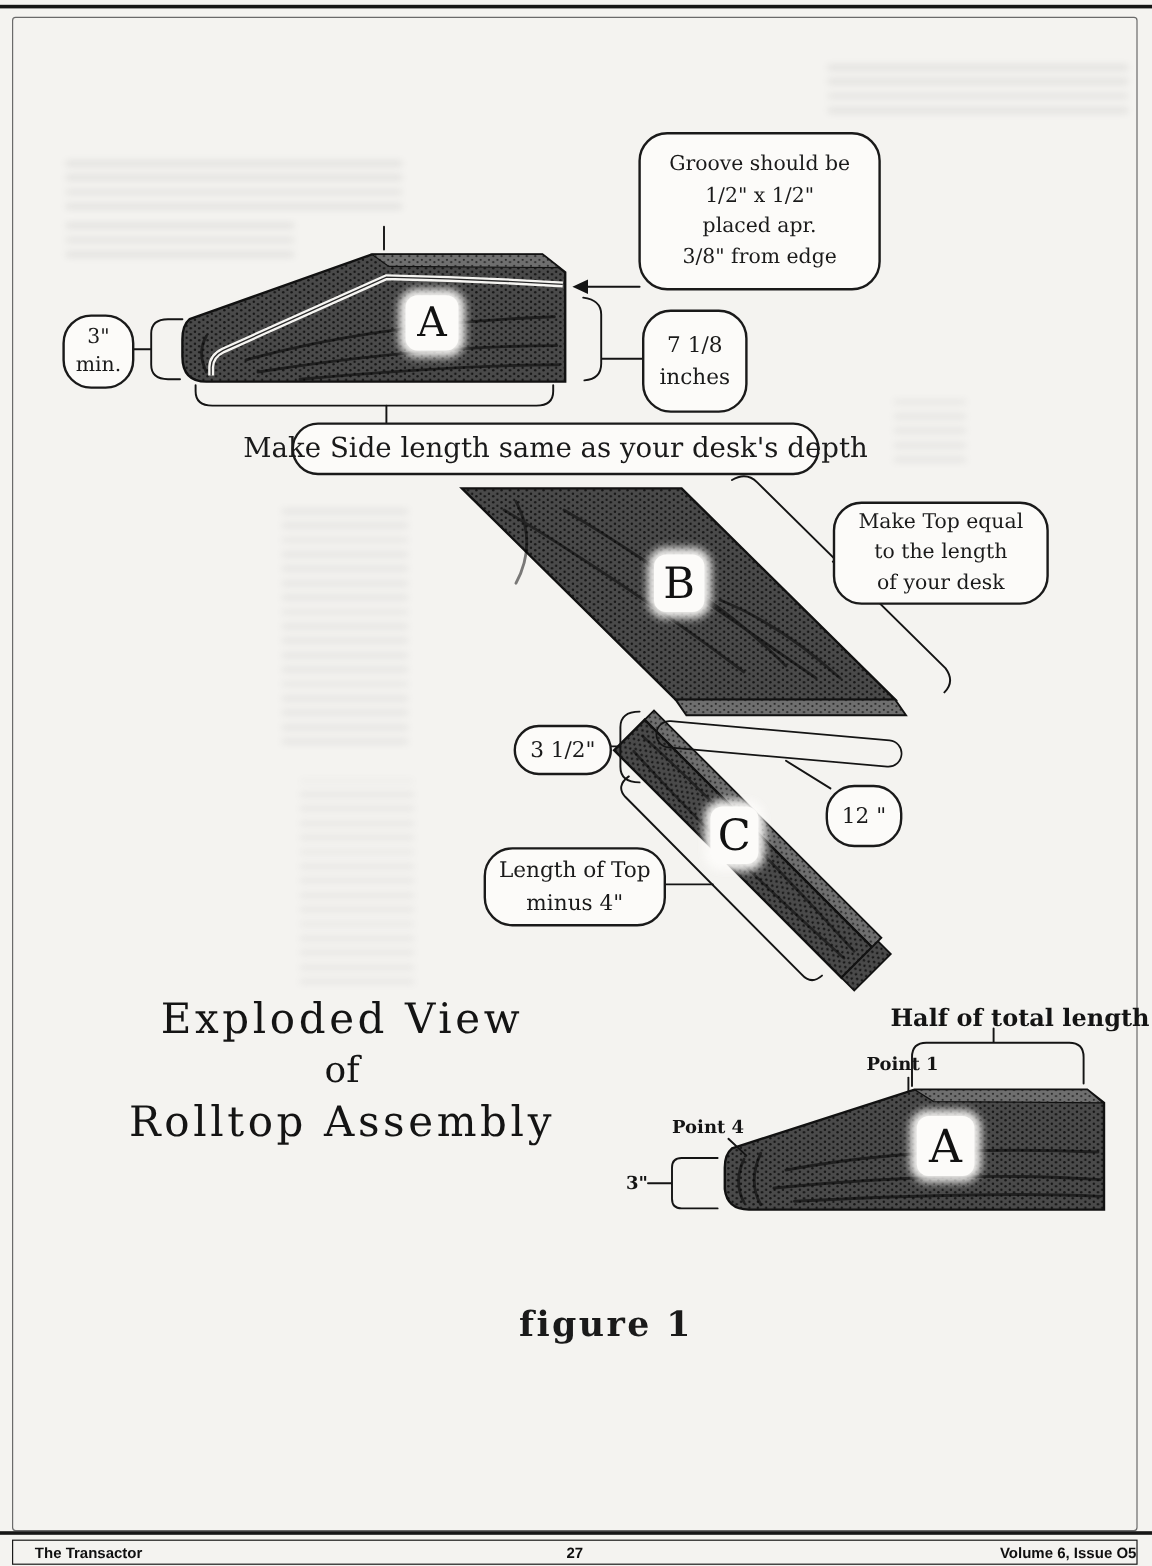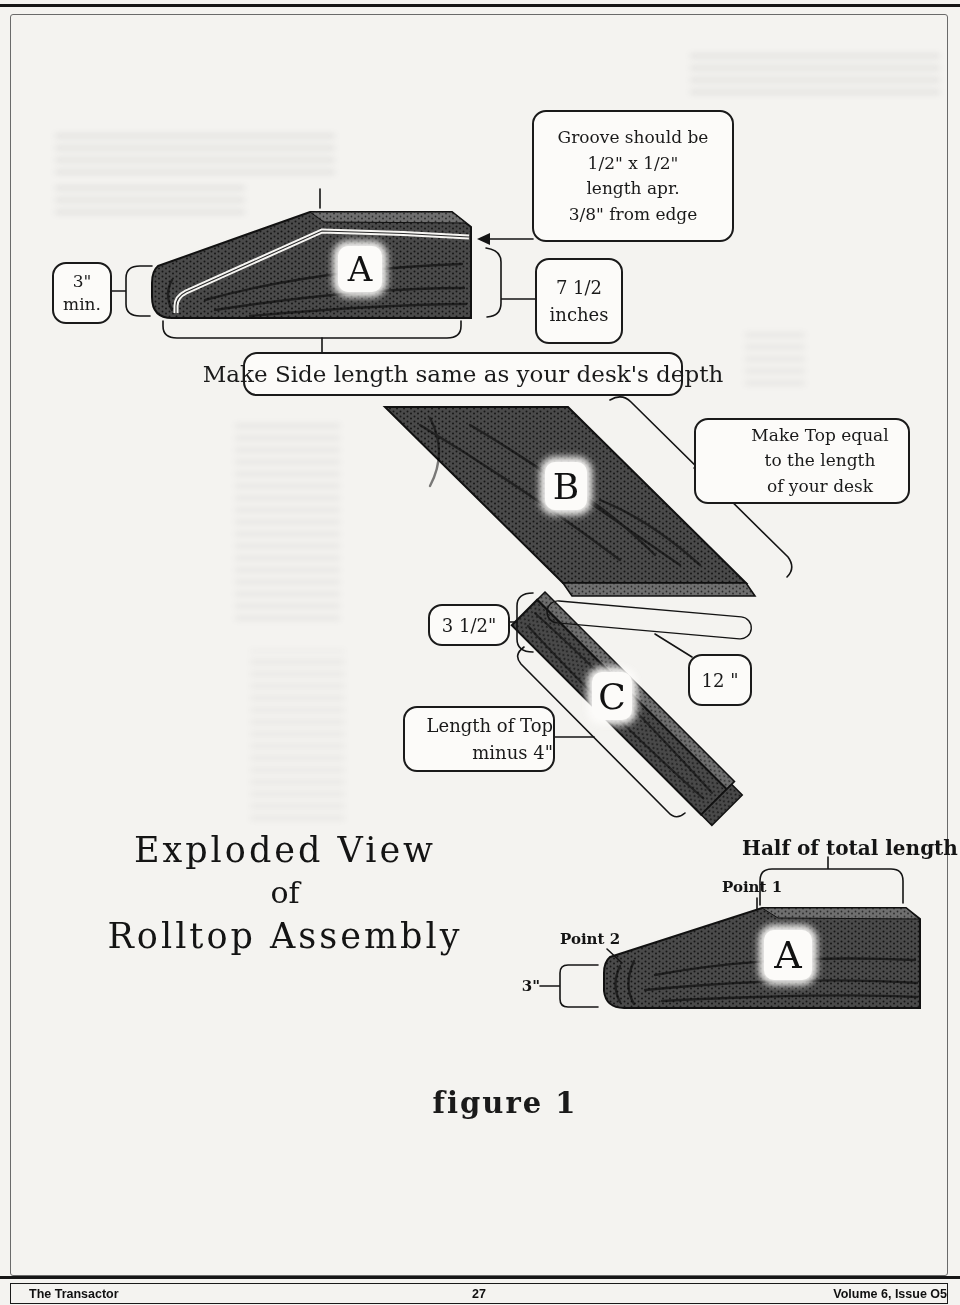--- a/index.html
+++ b/index.html
@@ -5,21 +5,21 @@
   html,body{margin:0;padding:0;background:#e8e7e4;}
   .page{position:relative;width:960px;height:1305px;background:#f4f3f0;overflow:hidden;
         font-family:"DejaVu Serif",serif;color:#1a1a1a;}
   .topRule{position:absolute;left:0;top:4px;width:960px;height:3px;background:#161616;}
   .pageBorder{position:absolute;left:10px;top:14px;width:936px;height:1260px;
               border:1px solid #6a6a6a;border-radius:3px;}
   
   .ghost{position:absolute;filter:blur(3px);opacity:.16;
          background:repeating-linear-gradient(0deg,#6f6f6f 0 4px,transparent 4px 12px);}
   
-  .callout{position:absolute;background:#fcfbf9;border:2px solid #1a1a1a;border-radius:14px;
+  .callout{position:absolute;background:#fcfbf9;border:2px solid #1a1a1a;border-radius:24px;
            display:flex;flex-direction:column;justify-content:center;align-items:center;
            text-align:center;line-height:1.5;z-index:3;}
   .callout .cl{display:block;white-space:nowrap;}
   
   .badge{position:absolute;background:#fcfbf9;border-radius:10px;display:flex;align-items:center;
          justify-content:center;font-family:"DejaVu Serif",serif;color:#111;z-index:3;
          box-shadow:0 0 7px 5px rgba(252,251,249,.95);}
   .smallLabel{position:absolute;font-family:"DejaVu Serif",serif;font-weight:bold;color:#141414;
               white-space:nowrap;z-index:3;}
   .titleBlock{position:absolute;left:95px;top:828px;width:380px;text-align:center;z-index:3;
@@ -145,73 +145,73 @@
 
       <path d="M598,965 L568,965 Q560,965 560,973 L560,999 Q560,1007 568,1007 L598,1007 M560,986 L540,986"></path>
     </g>
     <path d="M477,239 L490,233 L490,245 Z" fill="#141414"></path>
   </svg>
 
 
   <div class="callout" style="left:532px;top:110px;width:198px;height:128px;font-size:17px;">
     <span class="cl">Groove should be</span>
     <span class="cl">1/2" x 1/2"</span>
-    <span class="cl">length apr.</span>
+    <span class="cl">placed apr.</span>
     <span class="cl">3/8" from edge</span>
   </div>
 
   <div class="callout" style="left:52px;top:262px;width:56px;height:58px;font-size:17px;line-height:1.35;">
     <span class="cl">3"</span>
     <span class="cl">min.</span>
   </div>
 
   <div class="callout" style="left:535px;top:258px;width:84px;height:82px;font-size:18px;">
-    <span class="cl">7 1/2</span>
+    <span class="cl">7 1/8</span>
     <span class="cl">inches</span>
   </div>
 
   <div class="callout" style="left:243px;top:352px;width:436px;height:40px;font-size:23px;">
     <span class="cl">Make Side length same as your desk's depth</span>
   </div>
 
-  <div class="callout" style="left:694px;top:418px;width:176px;height:82px;font-size:17px;padding-left:36px;">
+  <div class="callout" style="left:694px;top:418px;width:176px;height:82px;font-size:17px;">
     <span class="cl">Make Top equal</span>
     <span class="cl">to the length</span>
     <span class="cl">of your desk</span>
   </div>
 
   <div class="callout" style="left:428px;top:604px;width:78px;height:38px;font-size:18px;">
     <span class="cl">3 1/2"</span>
   </div>
 
   <div class="callout" style="left:688px;top:654px;width:60px;height:48px;font-size:18px;">
     <span class="cl">12 "</span>
   </div>
 
-  <div class="callout" style="left:403px;top:706px;width:148px;height:62px;font-size:18px;align-items:flex-end;">
+  <div class="callout" style="left:403px;top:706px;width:148px;height:62px;font-size:18px;">
     <span class="cl">Length of Top</span>
     <span class="cl">minus 4"</span>
   </div>
 
   <div class="badge" style="left:338px;top:246px;width:44px;height:46px;font-size:34px;">
       <span>A</span>
     </div>
   <div class="badge" style="left:545px;top:462px;width:42px;height:48px;font-size:36px;">
       <span>B</span>
     </div>
   <div class="badge" style="left:592px;top:672px;width:40px;height:48px;font-size:36px;">
       <span>C</span>
     </div>
   <div class="badge" style="left:764px;top:930px;width:48px;height:50px;font-size:38px;">
       <span>A</span>
     </div>
 
   <div class="smallLabel" style="left:742px;top:836px;width:180px;font-size:20px;text-align:center;"><span>Half of total length</span></div>
   <div class="smallLabel" style="left:722px;top:878px;width:72px;font-size:15px;"><span>Point 1</span></div>
-  <div class="smallLabel" style="left:560px;top:930px;width:72px;font-size:15px;"><span>Point 2</span></div>
+  <div class="smallLabel" style="left:560px;top:930px;width:72px;font-size:15px;"><span>Point 4</span></div>
   <div class="smallLabel" style="left:514px;top:977px;width:26px;font-size:15px;text-align:right;"><span>3"</span></div>
 
   <div class="titleBlock">
     <div class="t1">Exploded View</div>
     <div class="t2">of</div>
     <div class="t3">Rolltop Assembly</div>
   </div>
 
   <div class="figCaption">figure 1</div>
 

